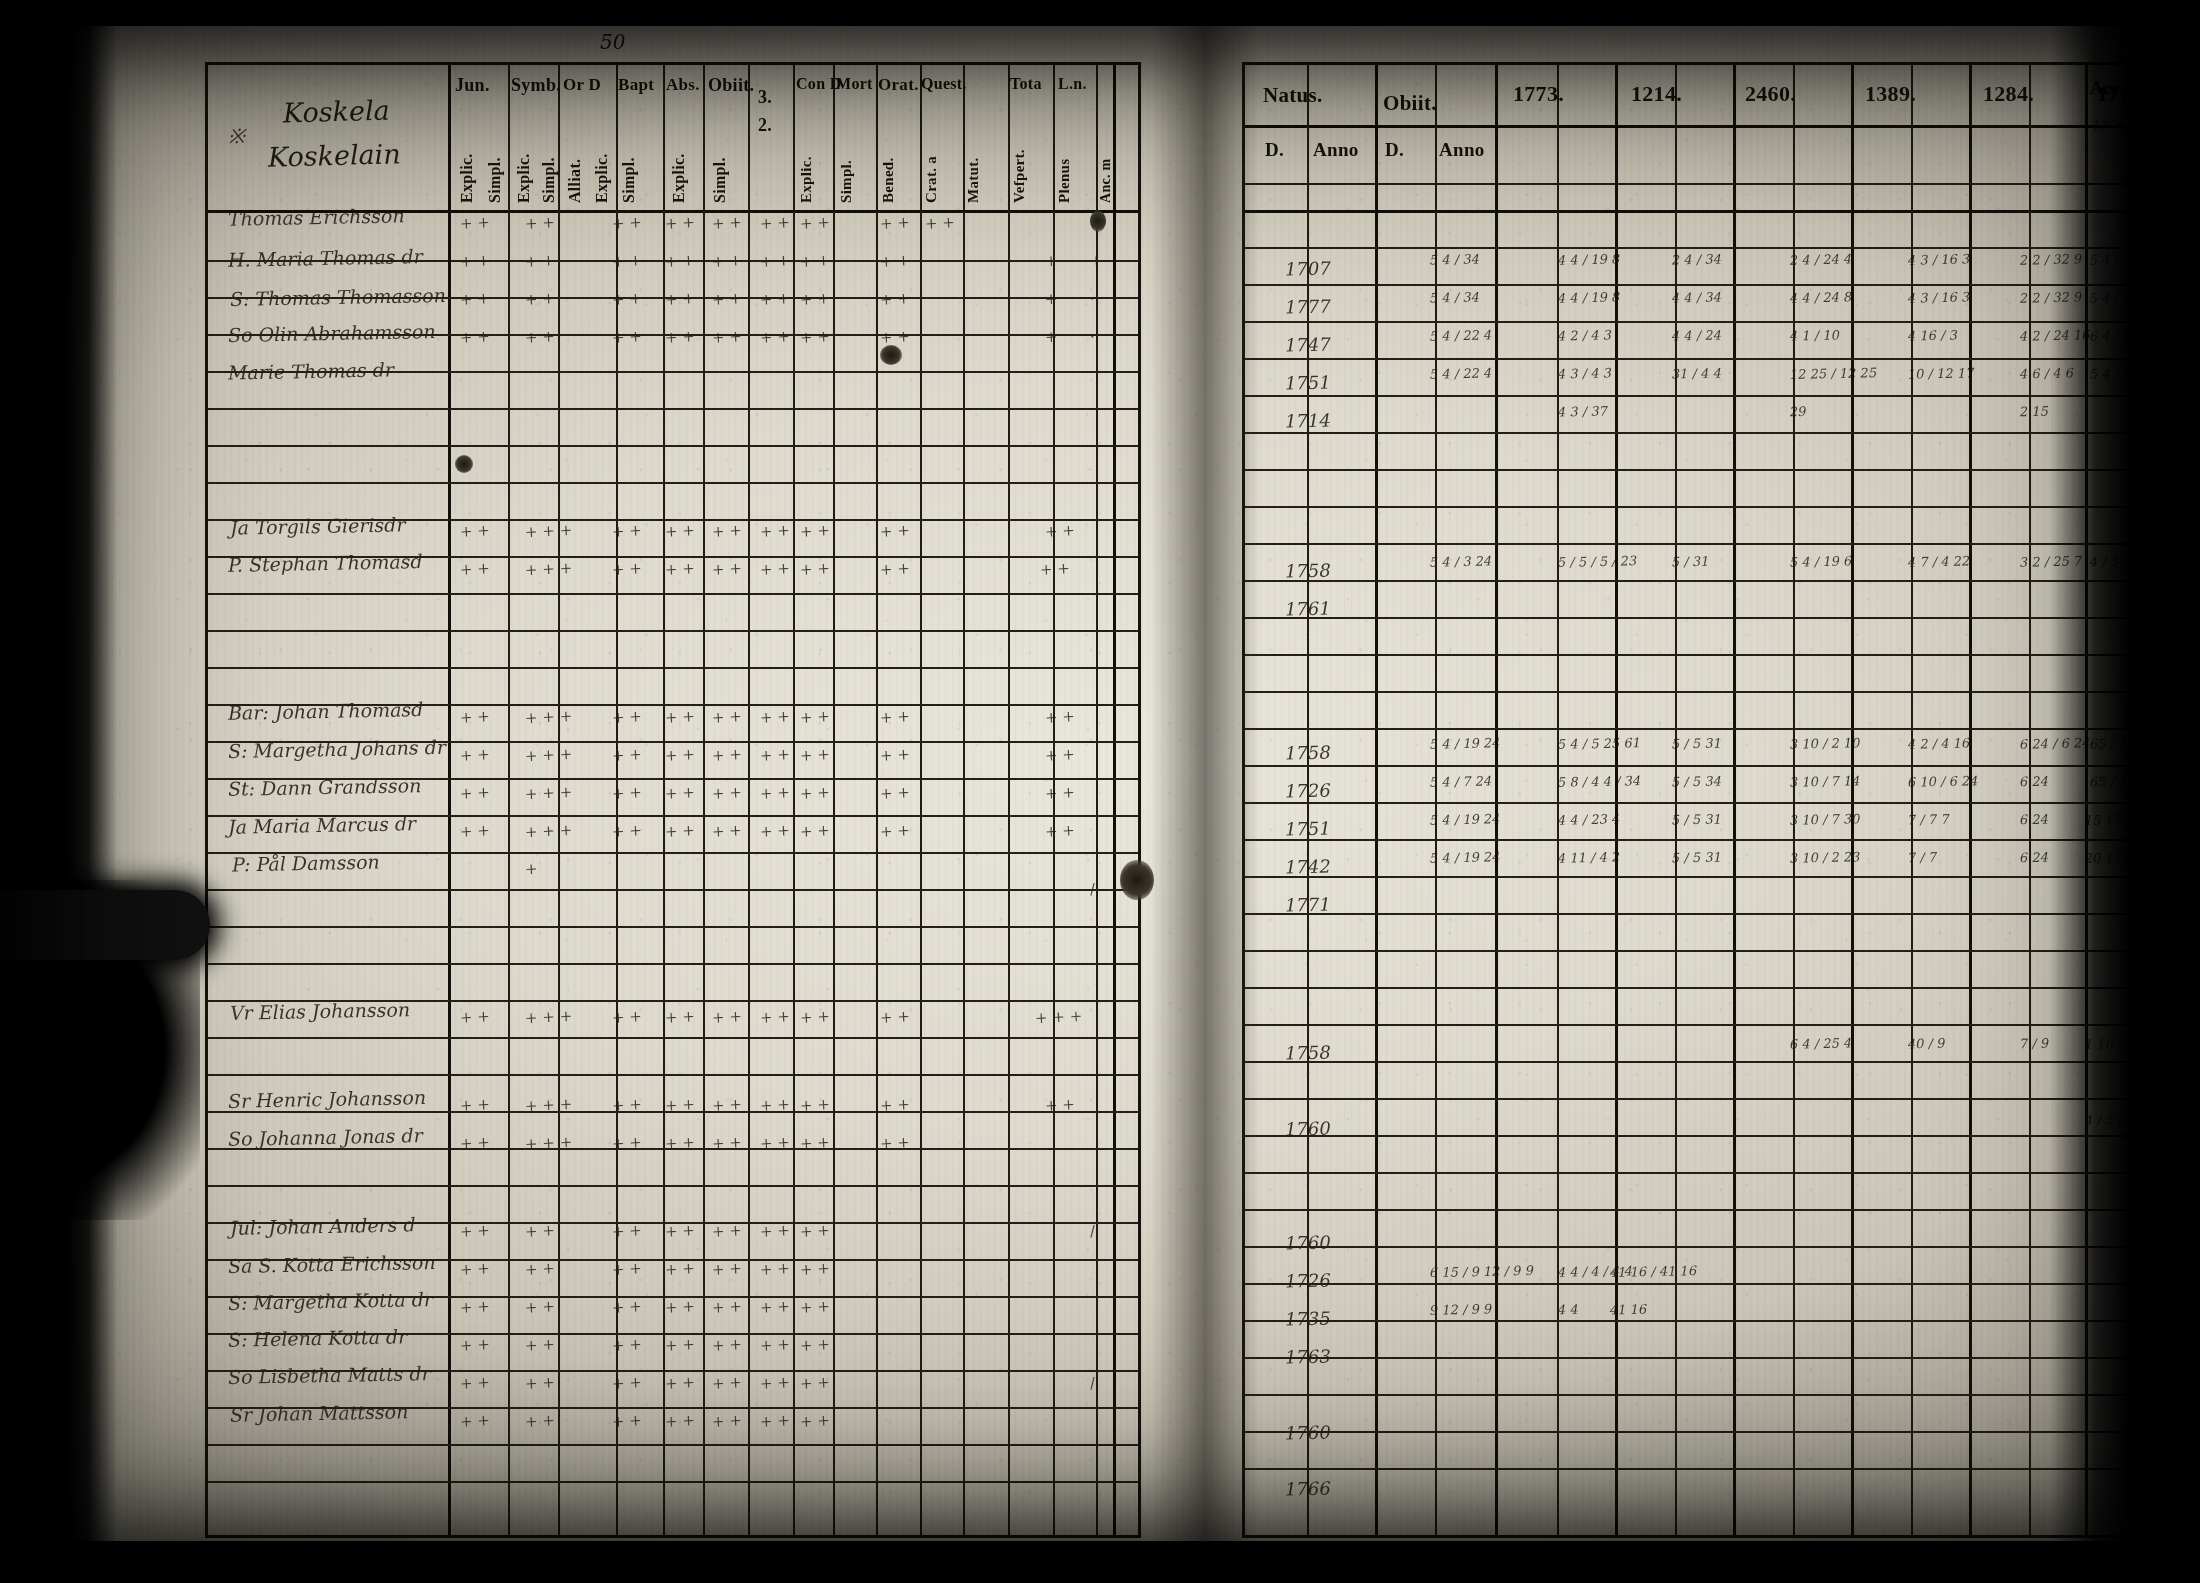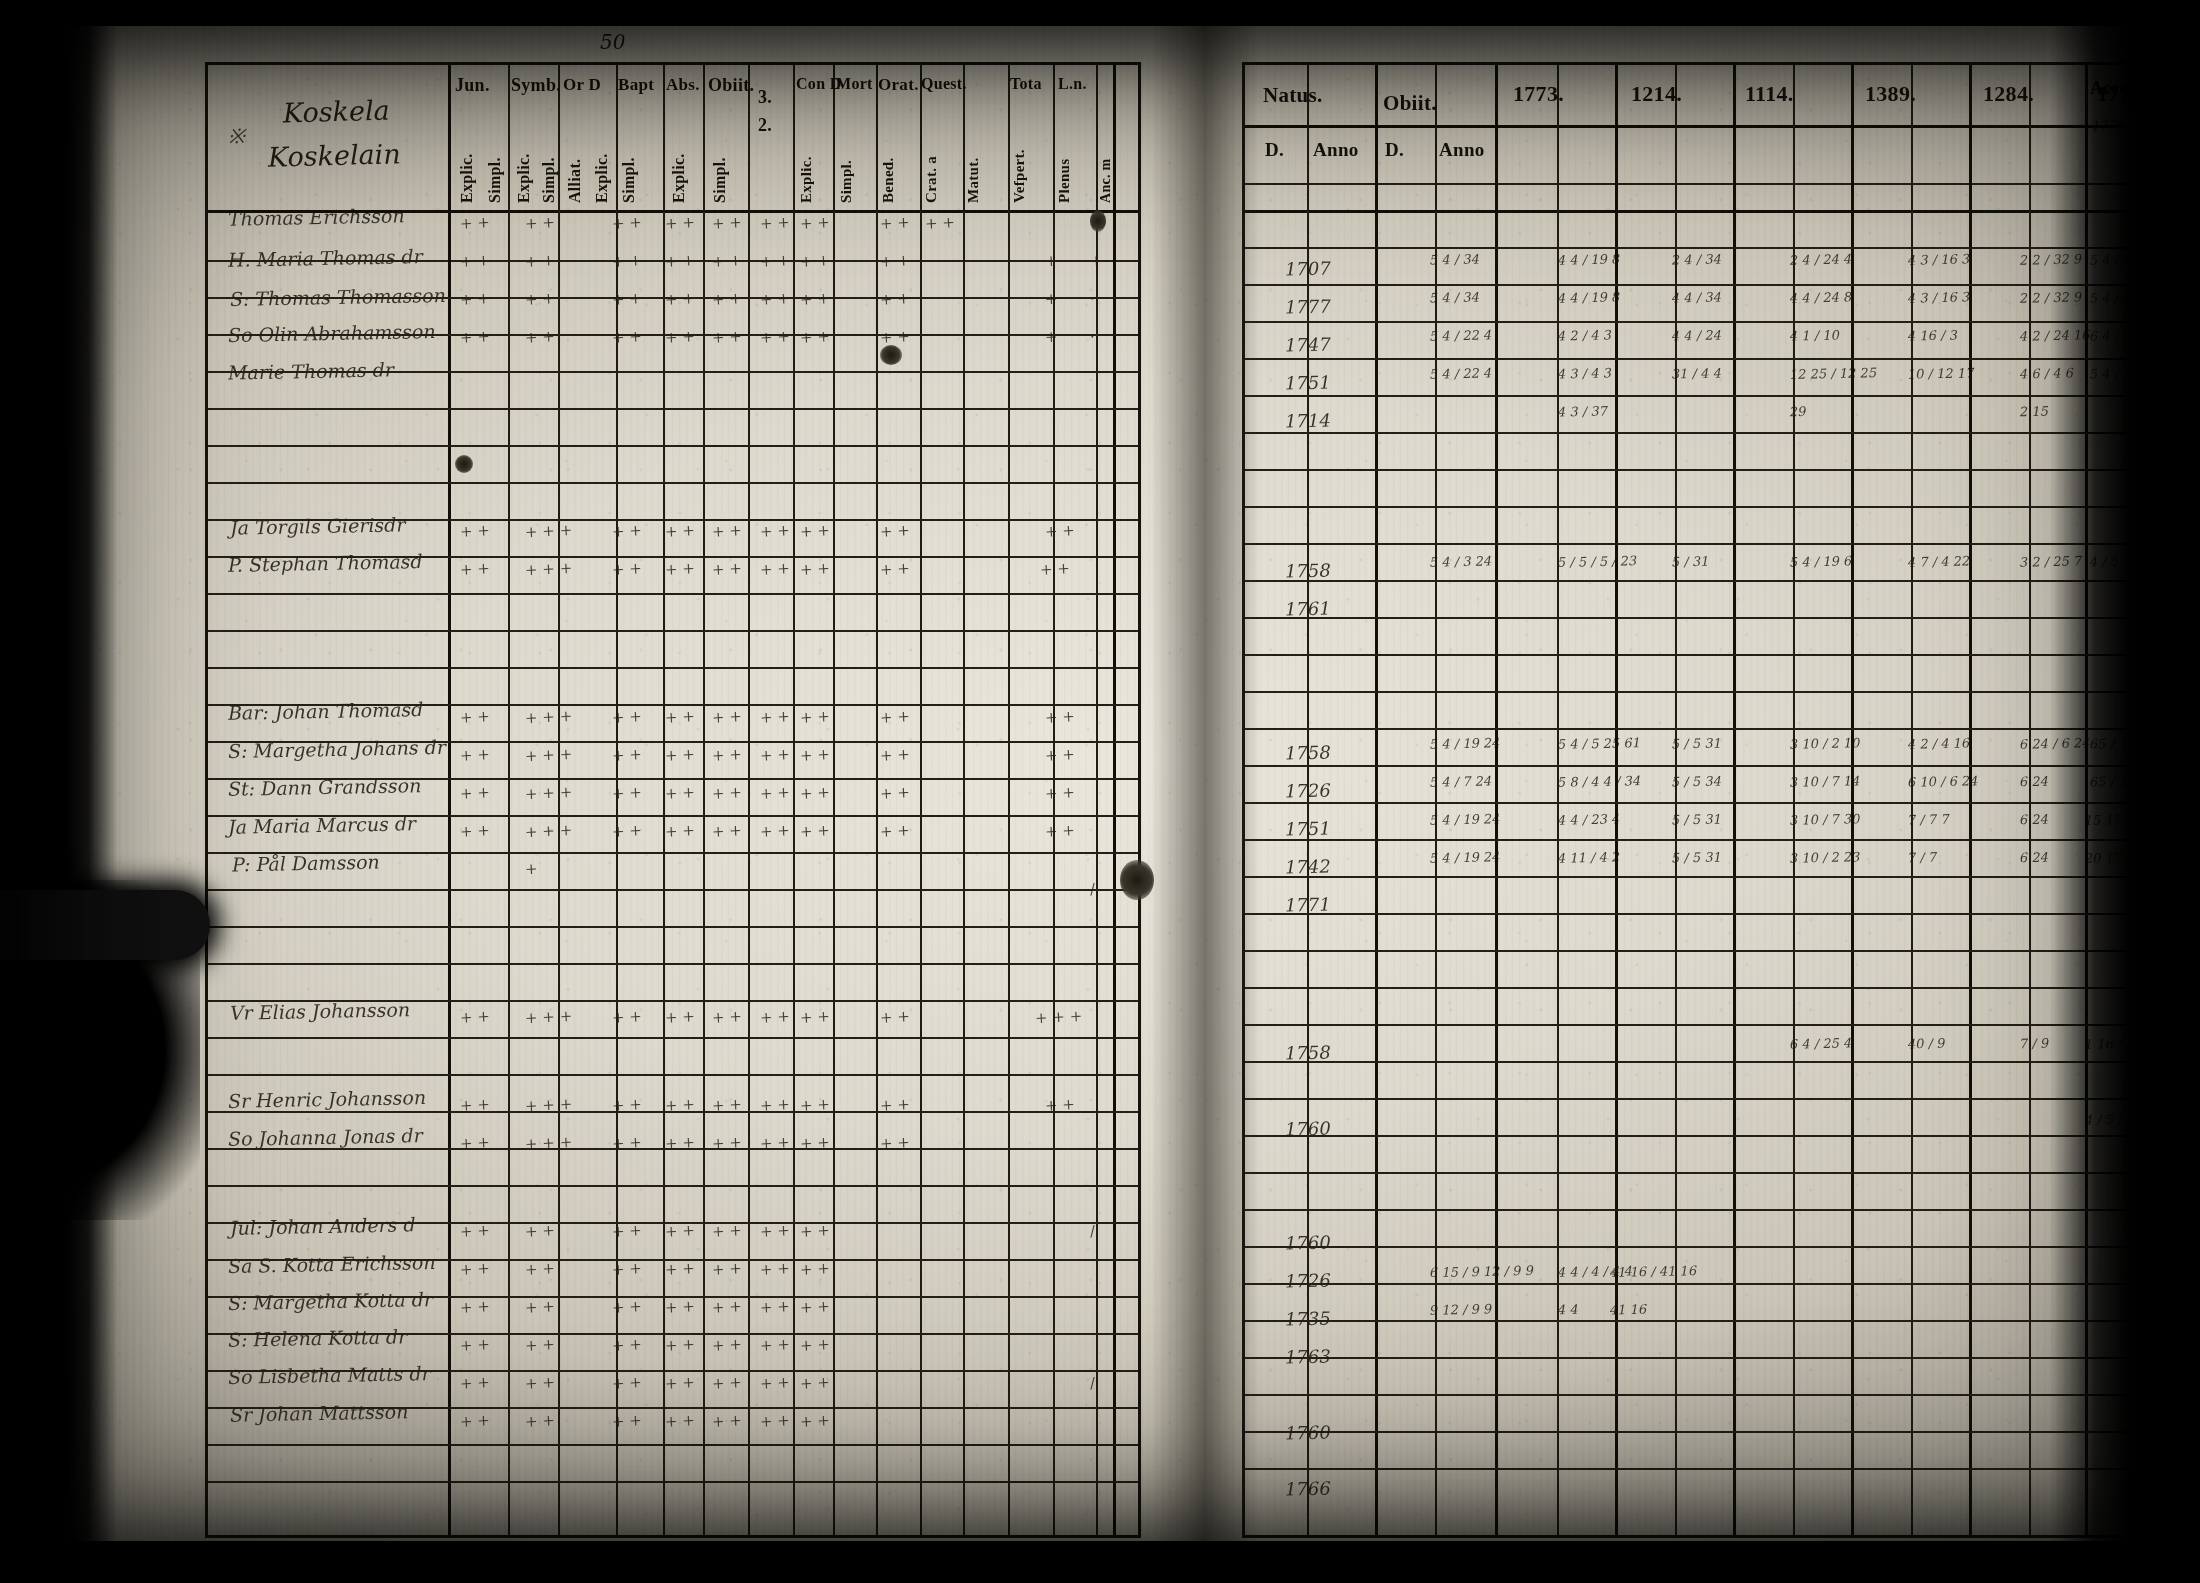--- a/index.html
+++ b/index.html
@@ -443,21 +443,21 @@
       <div class="hline" style="top:1255px;"></div>
     <div class="hline" style="top:1292px;"></div>
       <div class="hline" style="top:1329px;"></div>
     <div class="hline" style="top:1366px;"></div>
       <div class="hline" style="top:1403px;"></div>
 
     <div class="hdr" style="left:18px;top:18px;font-size:21px;">Natus.</div>
     <div class="hdr" style="left:138px;top:18px;font-size:21px;margin-top:8px;">Obiit.</div>
     <div class="hdr" style="left:268px;top:16px;font-size:22px;">1773.</div>
     <div class="hdr" style="left:386px;top:16px;font-size:22px;">1214.</div>
-    <div class="hdr" style="left:500px;top:16px;font-size:22px;">1114.</div>
+    <div class="hdr" style="left:500px;top:16px;font-size:22px;">2460.</div>
     <div class="hdr" style="left:620px;top:16px;font-size:22px;">1389.</div>
     <div class="hdr" style="left:738px;top:16px;font-size:22px;">1284.</div>
     <div class="hdr" style="left:852px;top:16px;font-size:22px;">1778.</div>
 
     <div class="hdr" style="left:20px;top:74px;font-size:19px;">D.</div>
     <div class="hdr" style="left:68px;top:74px;font-size:19px;">Anno</div>
     <div class="hdr" style="left:140px;top:74px;font-size:19px;">D.</div>
     <div class="hdr" style="left:194px;top:74px;font-size:19px;">Anno</div>
   </div>
 

